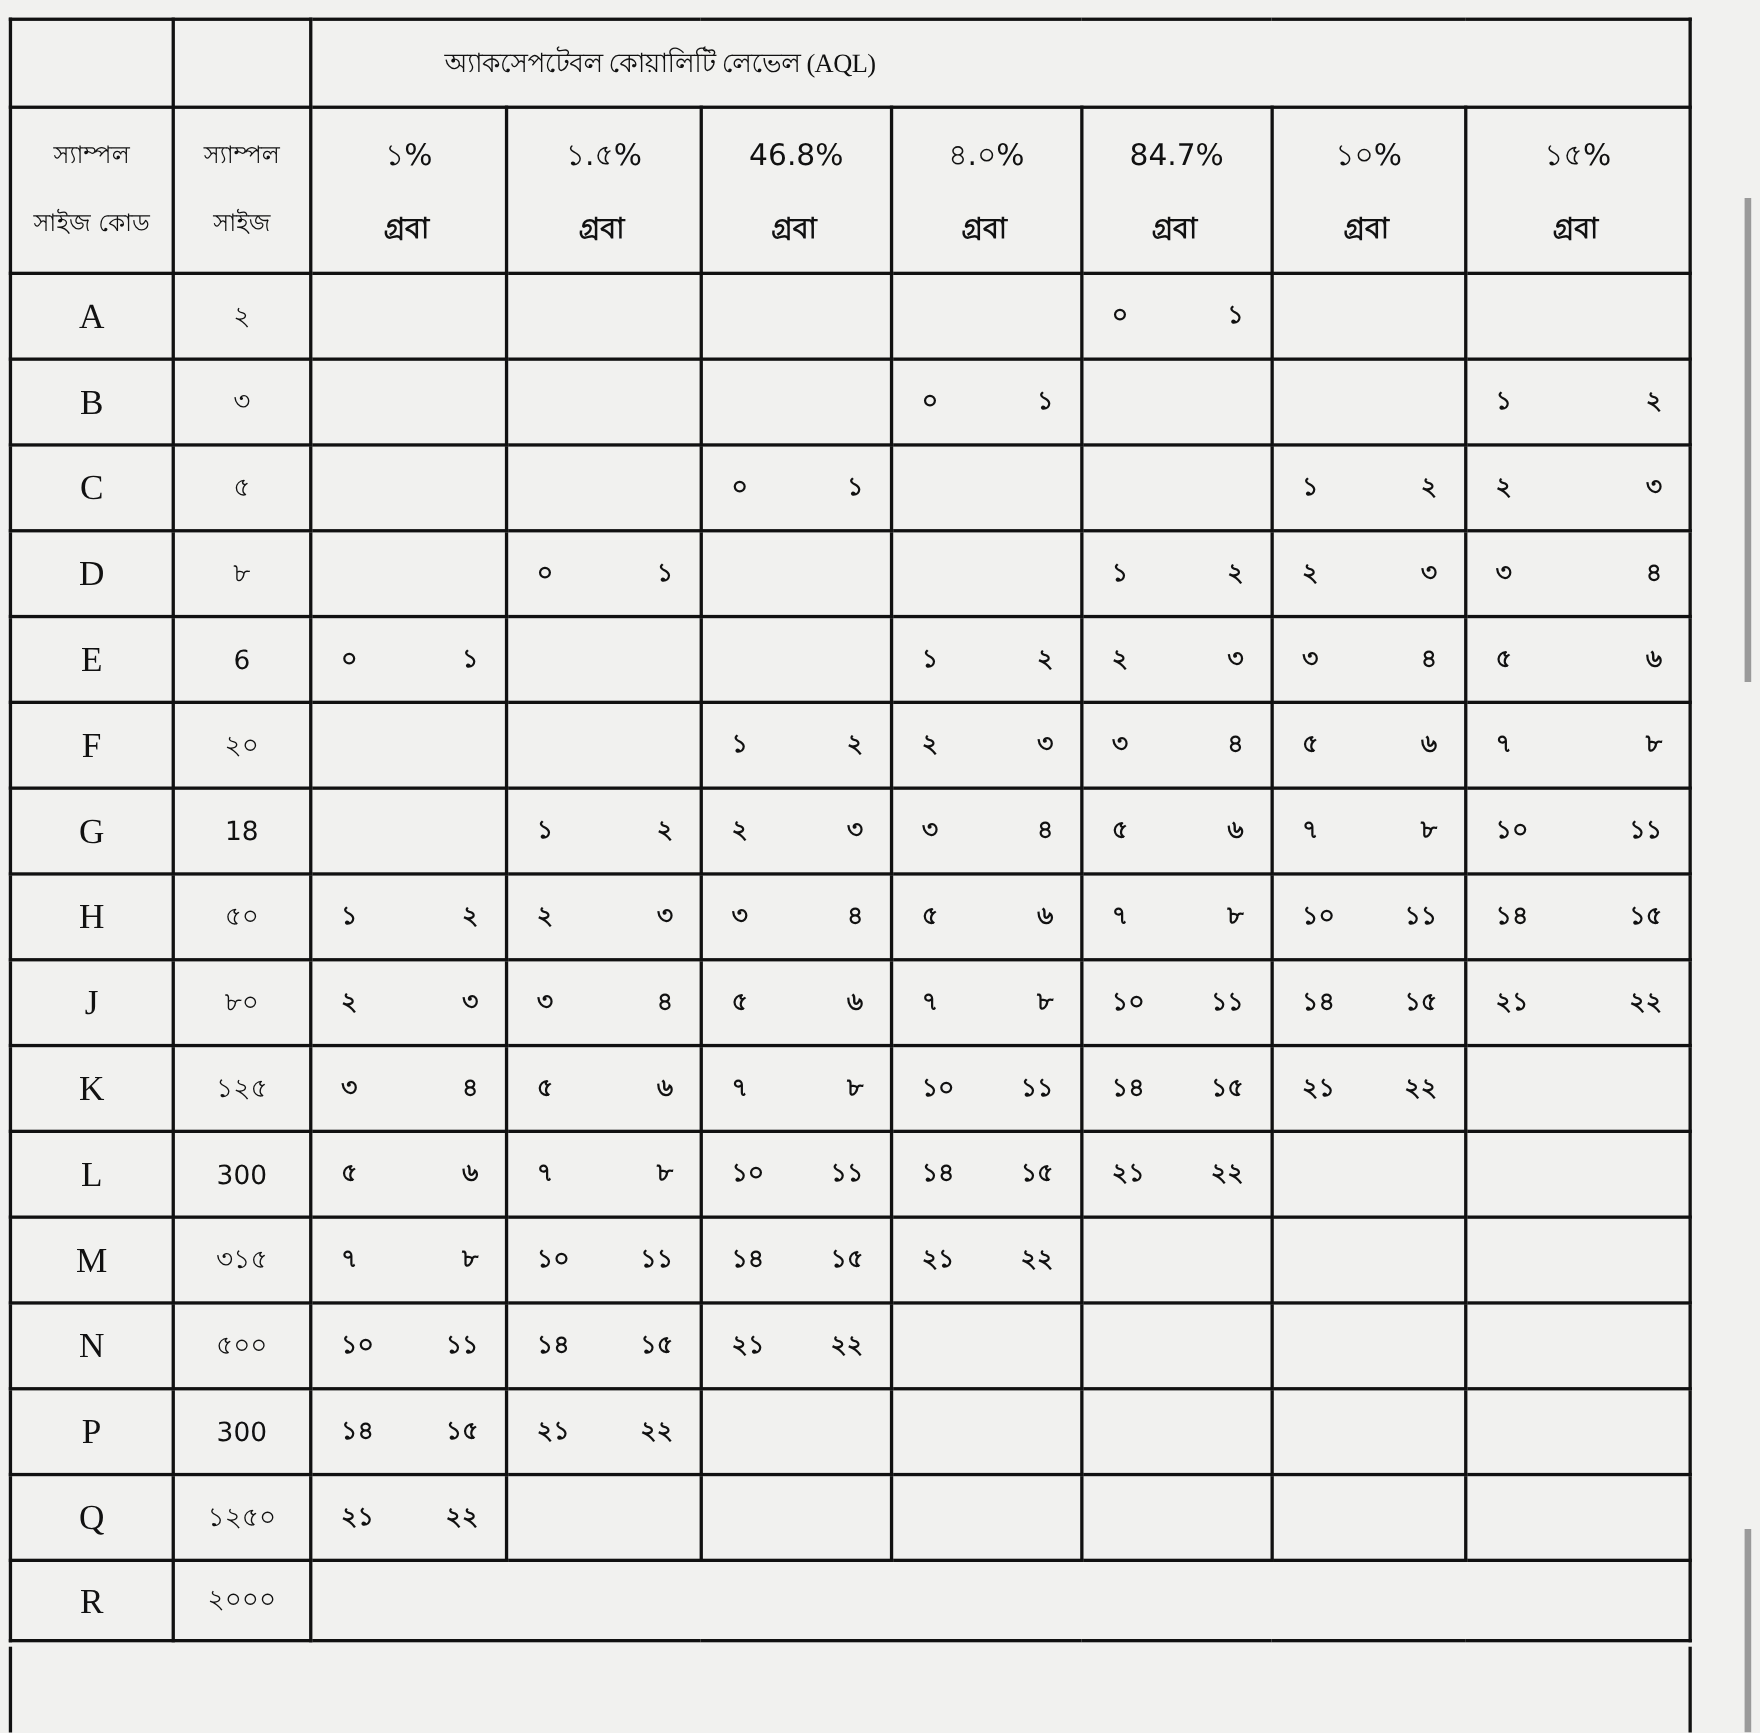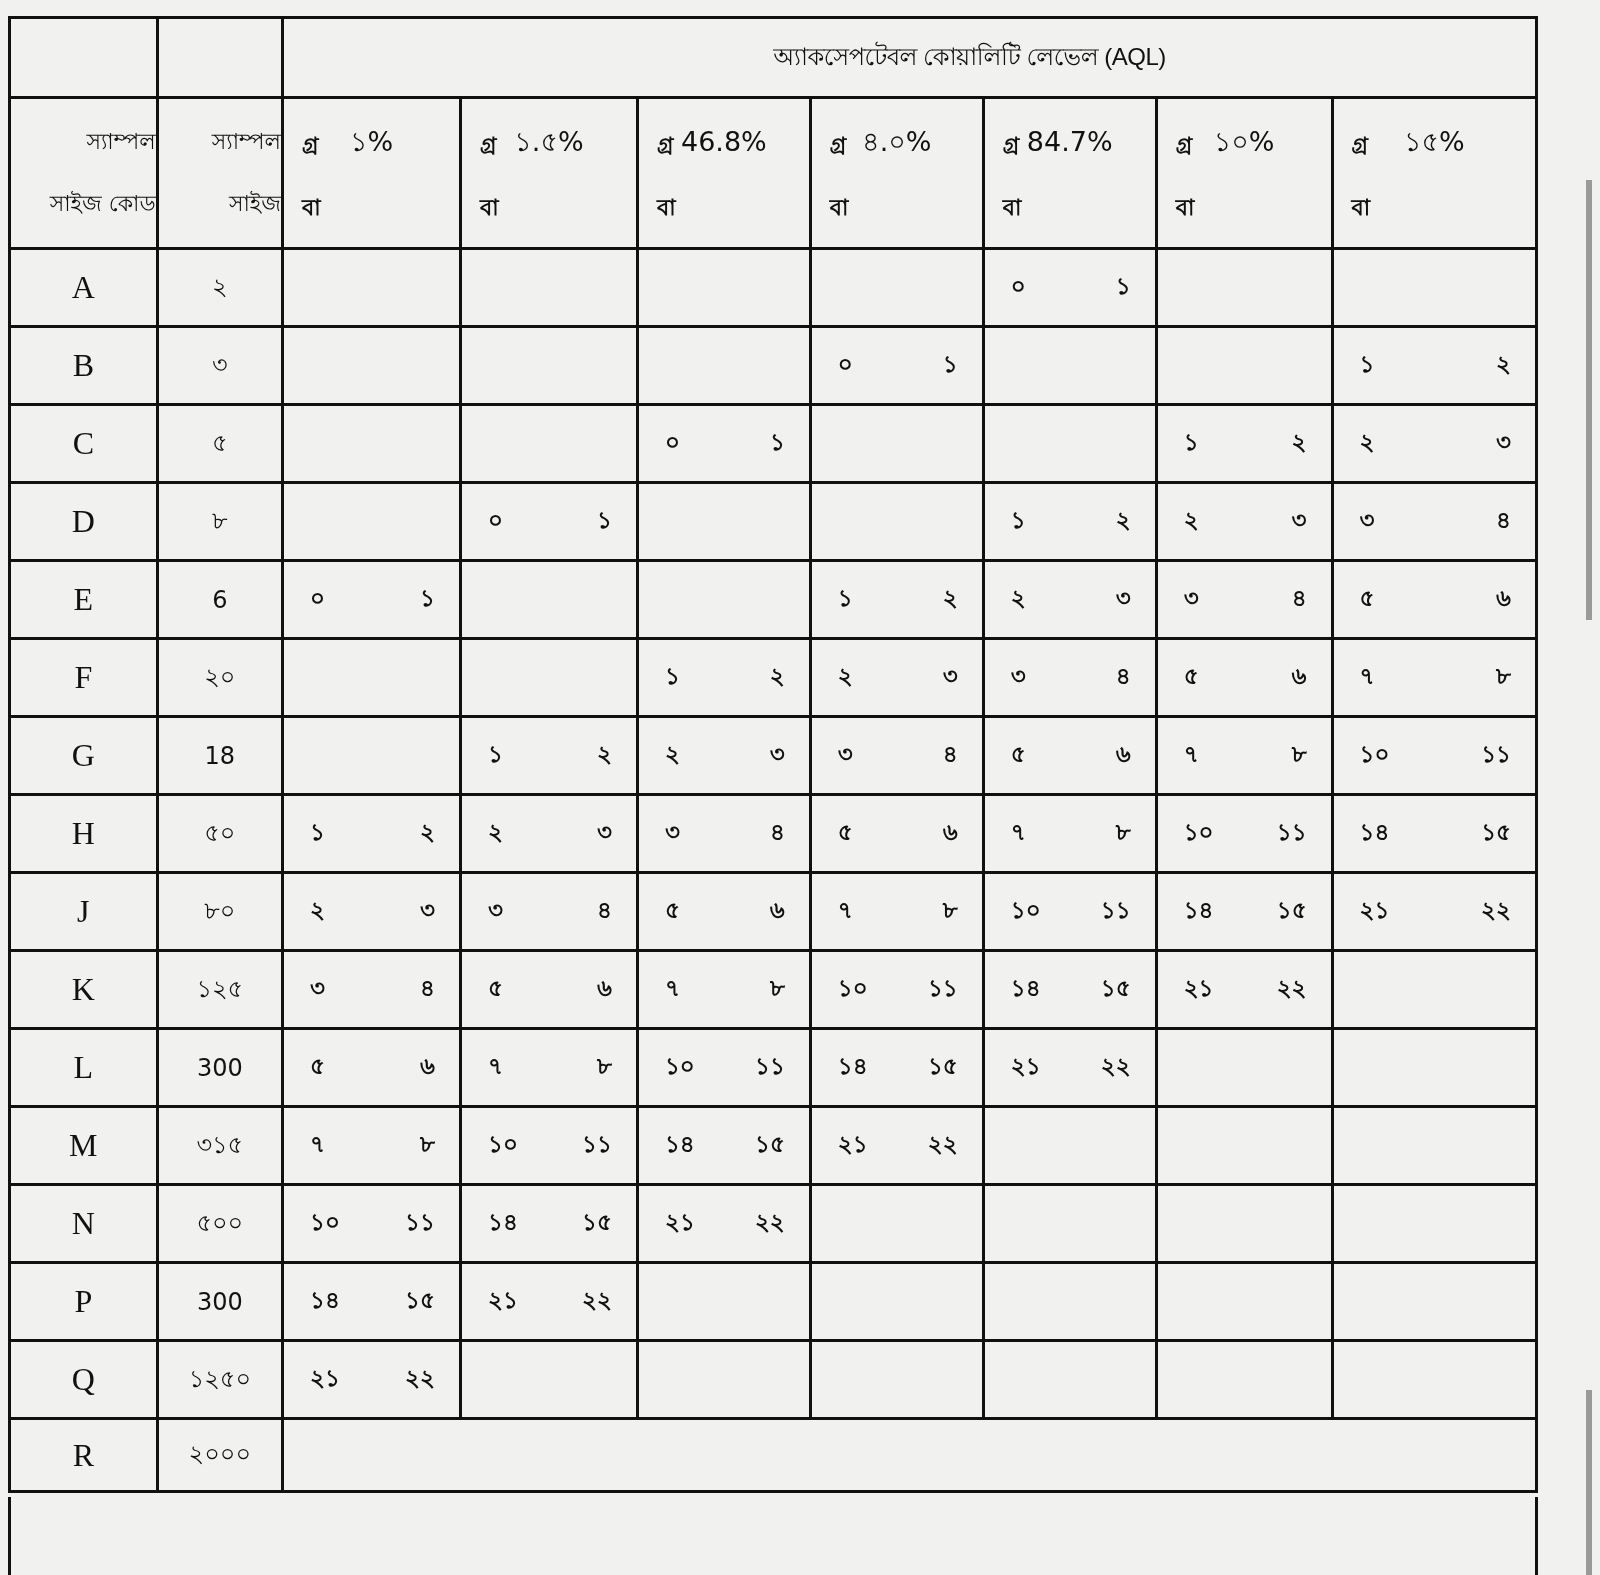--- a/index.html
+++ b/index.html
@@ -22,45 +22,44 @@
     border-collapse: collapse;
     table-layout: fixed;
   }
   table.aql td, table.aql th {
     border: 3px solid #111;
     padding: 0;
     font-weight: normal;
   }
   .head-row-1 td { height: 77px; }
   .title-cell {
-    text-align: center;
-    font-family: Liberation Sans, sans-serif;
+    font-family: Liberation Serif, serif;
     font-weight: bold;
     font-size: 24px;
     padding-left: 120px !important;
     letter-spacing: -0.5px;
   }
   .head-row-2 td { height: 148px; vertical-align: middle; }
   .col-head {
-    text-align: right;
+    text-align: center;
     font-family: "DejaVu Sans", sans-serif;
     font-weight: bold;
     font-size: 22px;
     line-height: 62px;
   }
   .pct-label {
     display: block; text-align: center;
     font-family: "DejaVu Sans", sans-serif;
     font-size: 27px; padding-top: 10px; height: 60px; line-height: 50px;
   }
   .ab-row {
-    display: flex; justify-content: flex-end;
+    display: flex; justify-content: center;
     padding: 0 22px 0 18px;
     font-family: "DejaVu Sans", sans-serif;
-    font-weight: bold; font-size: 22px; height: 62px; line-height: 62px; flex-direction: column;
+    font-weight: bold; font-size: 26px; height: 62px; line-height: 62px;
   }
   .data-row td { height: 75px; vertical-align: middle; }
   .code-cell {
     text-align: center; font-size: 32px; font-weight: bold;
     font-family: "Liberation Serif", serif;
   }
   .size-cell {
     text-align: center; font-size: 24px; font-weight: bold;
     font-family: "DejaVu Sans", sans-serif;
   }

